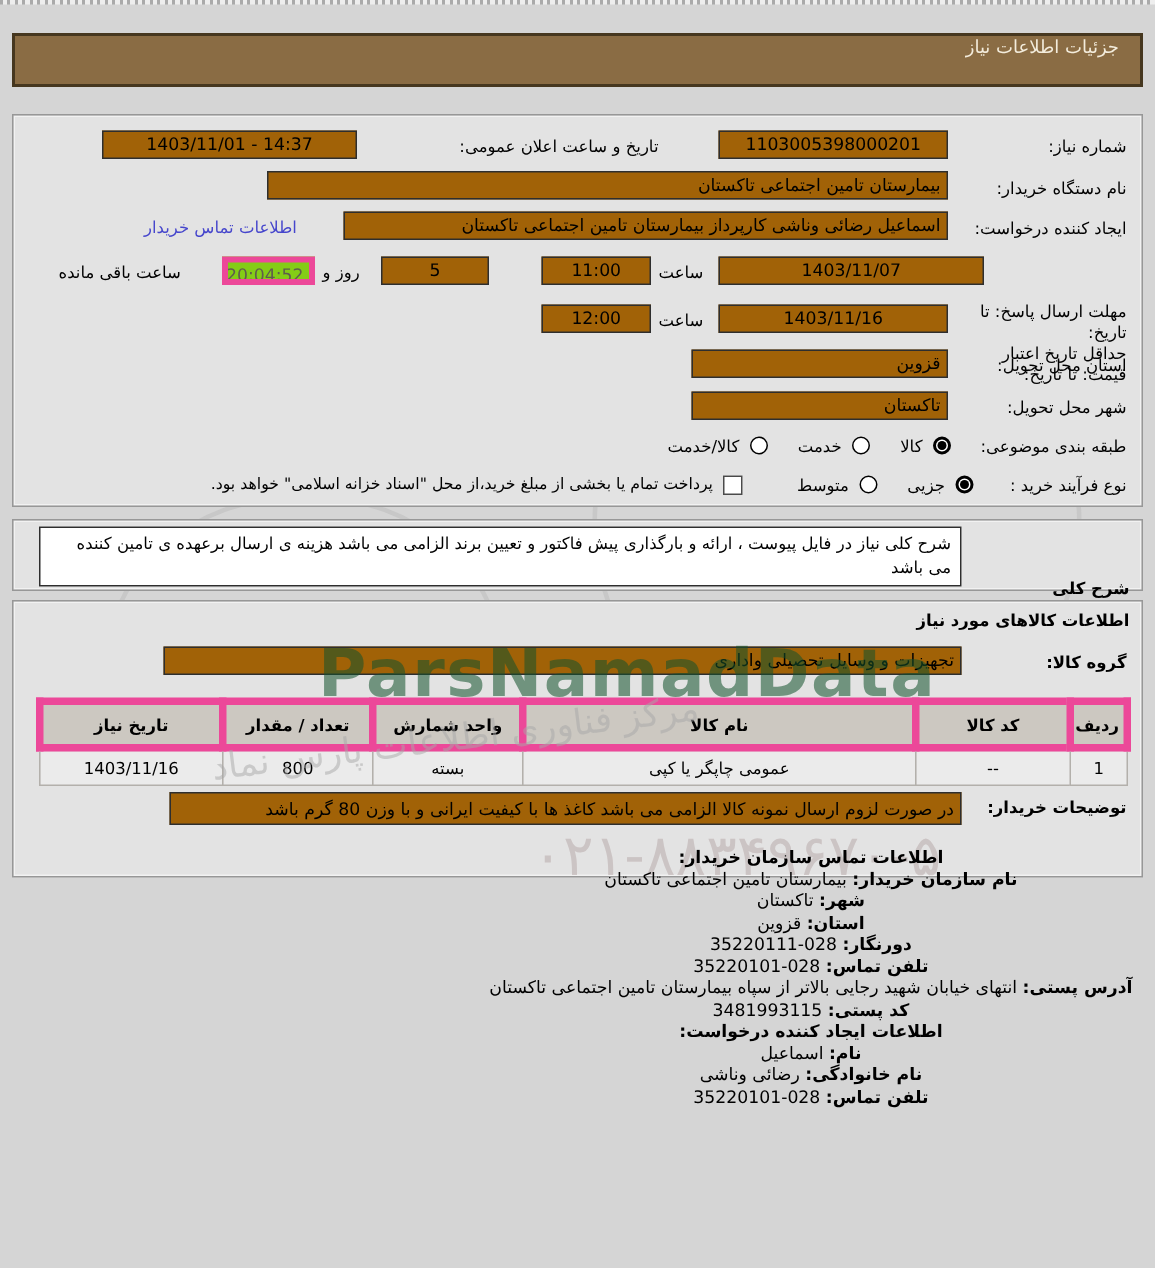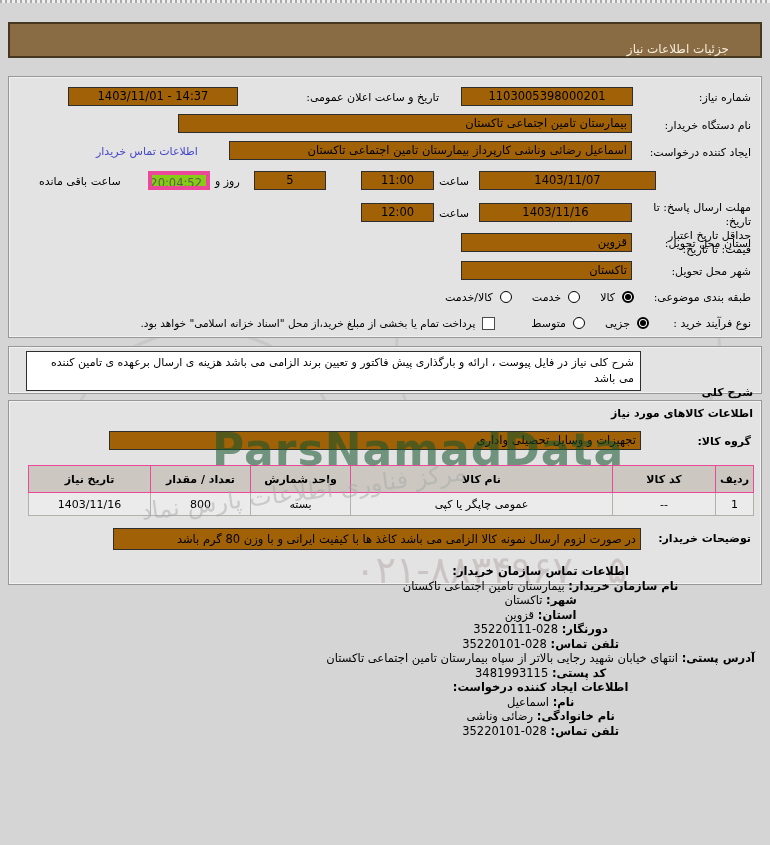--- a/index.html
+++ b/index.html
@@ -2,21 +2,21 @@
 <html lang="fa" dir="rtl"><head>
 <meta charset="utf-8">
 <style>
   html,body{margin:0;padding:0;}
   body{background:#d5d5d5;font-family:"DejaVu Sans",sans-serif;color:#000;}
   .page{position:relative;width:770px;height:845px;background:#d5d5d5;overflow:hidden;direction:rtl;}
   .topstrip{position:absolute;top:0;left:0;right:0;height:3px;
     background:repeating-linear-gradient(90deg,#aaa 0 2px,#eee 2px 5px);}
   .titlebar{position:absolute;left:8px;right:8px;top:22px;height:36px;
     background:#8a6c44;border:2px solid #46371f;color:#f3ecdc;
-    display:flex;align-items:flex-end;padding-right:31px;font-size:12px;box-sizing:border-box;}
+    display:flex;align-items:flex-start;padding-right:14px;font-size:12px;box-sizing:border-box;}
   .panel{position:absolute;left:8px;right:8px;background:#e3e3e3;
     border:1px solid #979797;box-shadow:inset 0 0 0 1px #f2f2f2;box-sizing:border-box;}
   #panel-main{top:76px;height:262px;}
   #panel-desc{top:346px;height:48px;}
   #panel-goods{top:400px;height:185px;}
   .lbl{position:absolute;font-size:11px;white-space:nowrap;}
   .lbl.wrap{white-space:normal;line-height:14px;margin-top:32px;}
   .b{font-weight:bold;}
   .tb{position:absolute;background:#a16207;border:1px solid #2e2e2e;height:19px;line-height:17px;
     font-size:11.5px;padding:0 4px;box-sizing:border-box;overflow:hidden;white-space:nowrap;}
@@ -29,21 +29,21 @@
   .radio{width:12px;height:12px;border:1px solid #000;border-radius:50%;background:#fff;
     display:inline-block;position:relative;box-sizing:border-box;flex:0 0 auto;}
   .radio.selected{border-width:2px;}
   .radio.selected::after{content:"";position:absolute;inset:1px;background:#000;border-radius:50%;}
   .cb{width:13px;height:13px;border:1px solid #4a4a4a;background:#fff;display:inline-block;box-sizing:border-box;flex:0 0 auto;}
   .optlbl{font-size:11px;white-space:nowrap;}
   .note{font-size:10.5px;white-space:nowrap;}
   .descbox{position:absolute;left:17px;width:615px;top:4px;height:40px;background:#fff;
     border:1px solid #2e2e2e;font-size:11px;line-height:16px;padding:3px 6px;box-sizing:border-box;text-align:right;overflow:hidden;}
   table.goods{position:absolute;right:7px;left:22px;top:64px;border-collapse:collapse;table-layout:fixed;width:725px;}
-  table.goods th{background:#ccc8c1;border:1px solid #ec4899;font-size:11px;font-weight:bold;height:26px;padding:0 3px;}
+  table.goods th{background:#ccc8c1;border:5px solid #ec4899;font-size:11px;font-weight:bold;height:26px;padding:0 3px;}
   table.goods td{background:#ebebeb;border:1px solid #b3b0ab;font-size:11px;height:22px;text-align:center;padding:0 3px;overflow:hidden;white-space:nowrap;}
   .contact{position:absolute;right:15px;top:564px;text-align:center;font-size:11.5px;line-height:14.5px;}
   .wm{position:absolute;pointer-events:none;}
   .wm-brand{left:212px;top:424px;font-size:44px;font-weight:bold;color:#14532d;opacity:.55;letter-spacing:1px;direction:ltr;}
   .wm-phone{left:355px;top:548px;font-size:38px;color:#b9abab;opacity:.55;direction:ltr;white-space:nowrap;}
   .wm-digits{left:315px;top:235px;font-size:56px;font-weight:bold;color:#ababab;opacity:.45;direction:ltr;}
   .wm-line{left:140px;top:478px;font-size:24px;color:#a8a8a8;opacity:.5;transform:rotate(-7deg);white-space:nowrap;}
   .wm-circle{border:3px solid #b4b4b4;border-radius:50%;opacity:.4;}
   #wmc1{left:395px;top:185px;width:320px;height:320px;}
   #wmc2{left:70px;top:330px;width:260px;height:230px;border-radius:48%;}
@@ -58,21 +58,21 @@
   <div class="titlebar">
     <span>جزئیات اطلاعات نیاز</span>
   </div>
 
   <div class="wm wm-circle" id="wmc1"></div>
   <div class="wm wm-circle" id="wmc2"></div>
   <div class="wm wm-digits">10101</div>
 
   <div class="panel" id="panel-main">
     <span class="lbl" style="right:10px;top:14px">شماره نیاز:</span>
-    <span class="tb center" style="left:452px;width:172px;top:10px">1103005398000201</span>
+    <span class="tb center" style="left:470px;width:153px;top:10px">1103005398000201</span>
     <span class="lbl" style="right:322px;top:14px">تاریخ و ساعت اعلان عمومی:</span>
     <span class="tb center ltr" style="left:59px;width:170px;top:10px">1403/11/01 - 14:37</span>
 
     <span class="lbl" style="right:10px;top:42px">نام دستگاه خریدار:</span>
     <span class="tb rt" style="left:169px;width:454px;top:37px">بیمارستان تامین اجتماعی تاکستان</span>
 
     <span class="lbl" style="right:10px;top:69px">ایجاد کننده درخواست:</span>
     <span class="tb rt" style="left:220px;width:403px;top:64px">اسماعیل رضائی وناشی کارپرداز بیمارستان تامین اجتماعی تاکستان</span>
     <span class="link" style="left:87px;top:68px">اطلاعات تماس خریدار</span>
 

